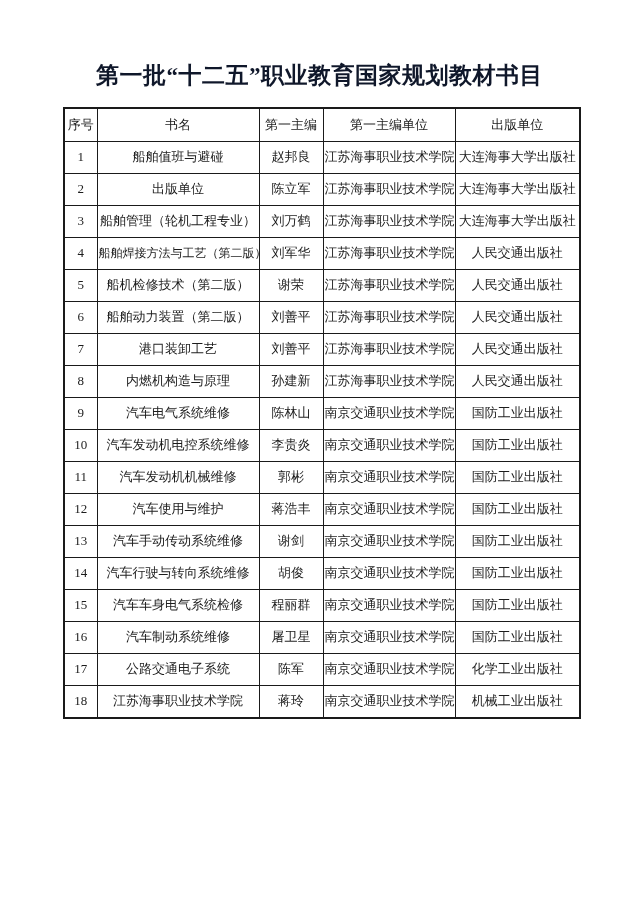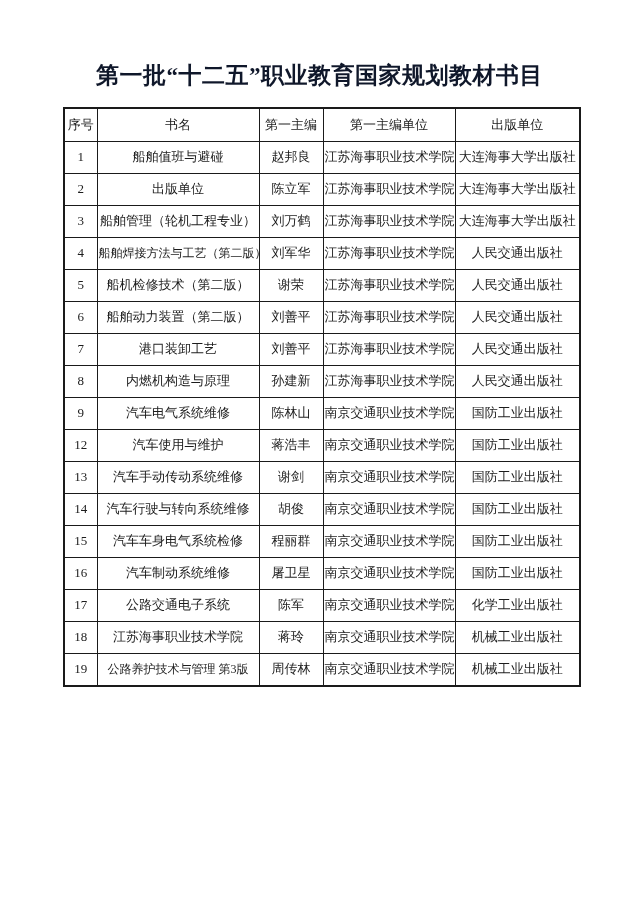--- a/index.html
+++ b/index.html
@@ -143,20 +143,34 @@
       <td>人民交通出版社</td>
     </tr>
         <tr>
       <td>9</td>
       <td>汽车电气系统维修</td>
       <td>陈林山</td>
       <td>南京交通职业技术学院</td>
       <td>国防工业出版社</td>
     </tr>
         <tr>
+      <td>10</td>
+      <td>汽车发动机电控系统维修</td>
+      <td>李贵炎</td>
+      <td>南京交通职业技术学院</td>
+      <td>国防工业出版社</td>
+    </tr>
+        <tr>
+      <td>11</td>
+      <td>汽车发动机机械维修</td>
+      <td>郭彬</td>
+      <td>南京交通职业技术学院</td>
+      <td>国防工业出版社</td>
+    </tr>
+        <tr>
       <td>12</td>
       <td>汽车使用与维护</td>
       <td>蒋浩丰</td>
       <td>南京交通职业技术学院</td>
       <td>国防工业出版社</td>
     </tr>
         <tr>
       <td>13</td>
       <td>汽车手动传动系统维修</td>
       <td>谢剑</td>
@@ -191,23 +205,16 @@
       <td>南京交通职业技术学院</td>
       <td>化学工业出版社</td>
     </tr>
         <tr>
       <td>18</td>
       <td>江苏海事职业技术学院</td>
       <td>蒋玲</td>
       <td>南京交通职业技术学院</td>
       <td>机械工业出版社</td>
     </tr>
-        <tr>
-      <td>19</td>
-      <td class="shrink">公路养护技术与管理 第3版</td>
-      <td>周传林</td>
-      <td>南京交通职业技术学院</td>
-      <td>机械工业出版社</td>
-    </tr>
       </tbody>
   </table>
 
 </div>
 
 </body></html>

